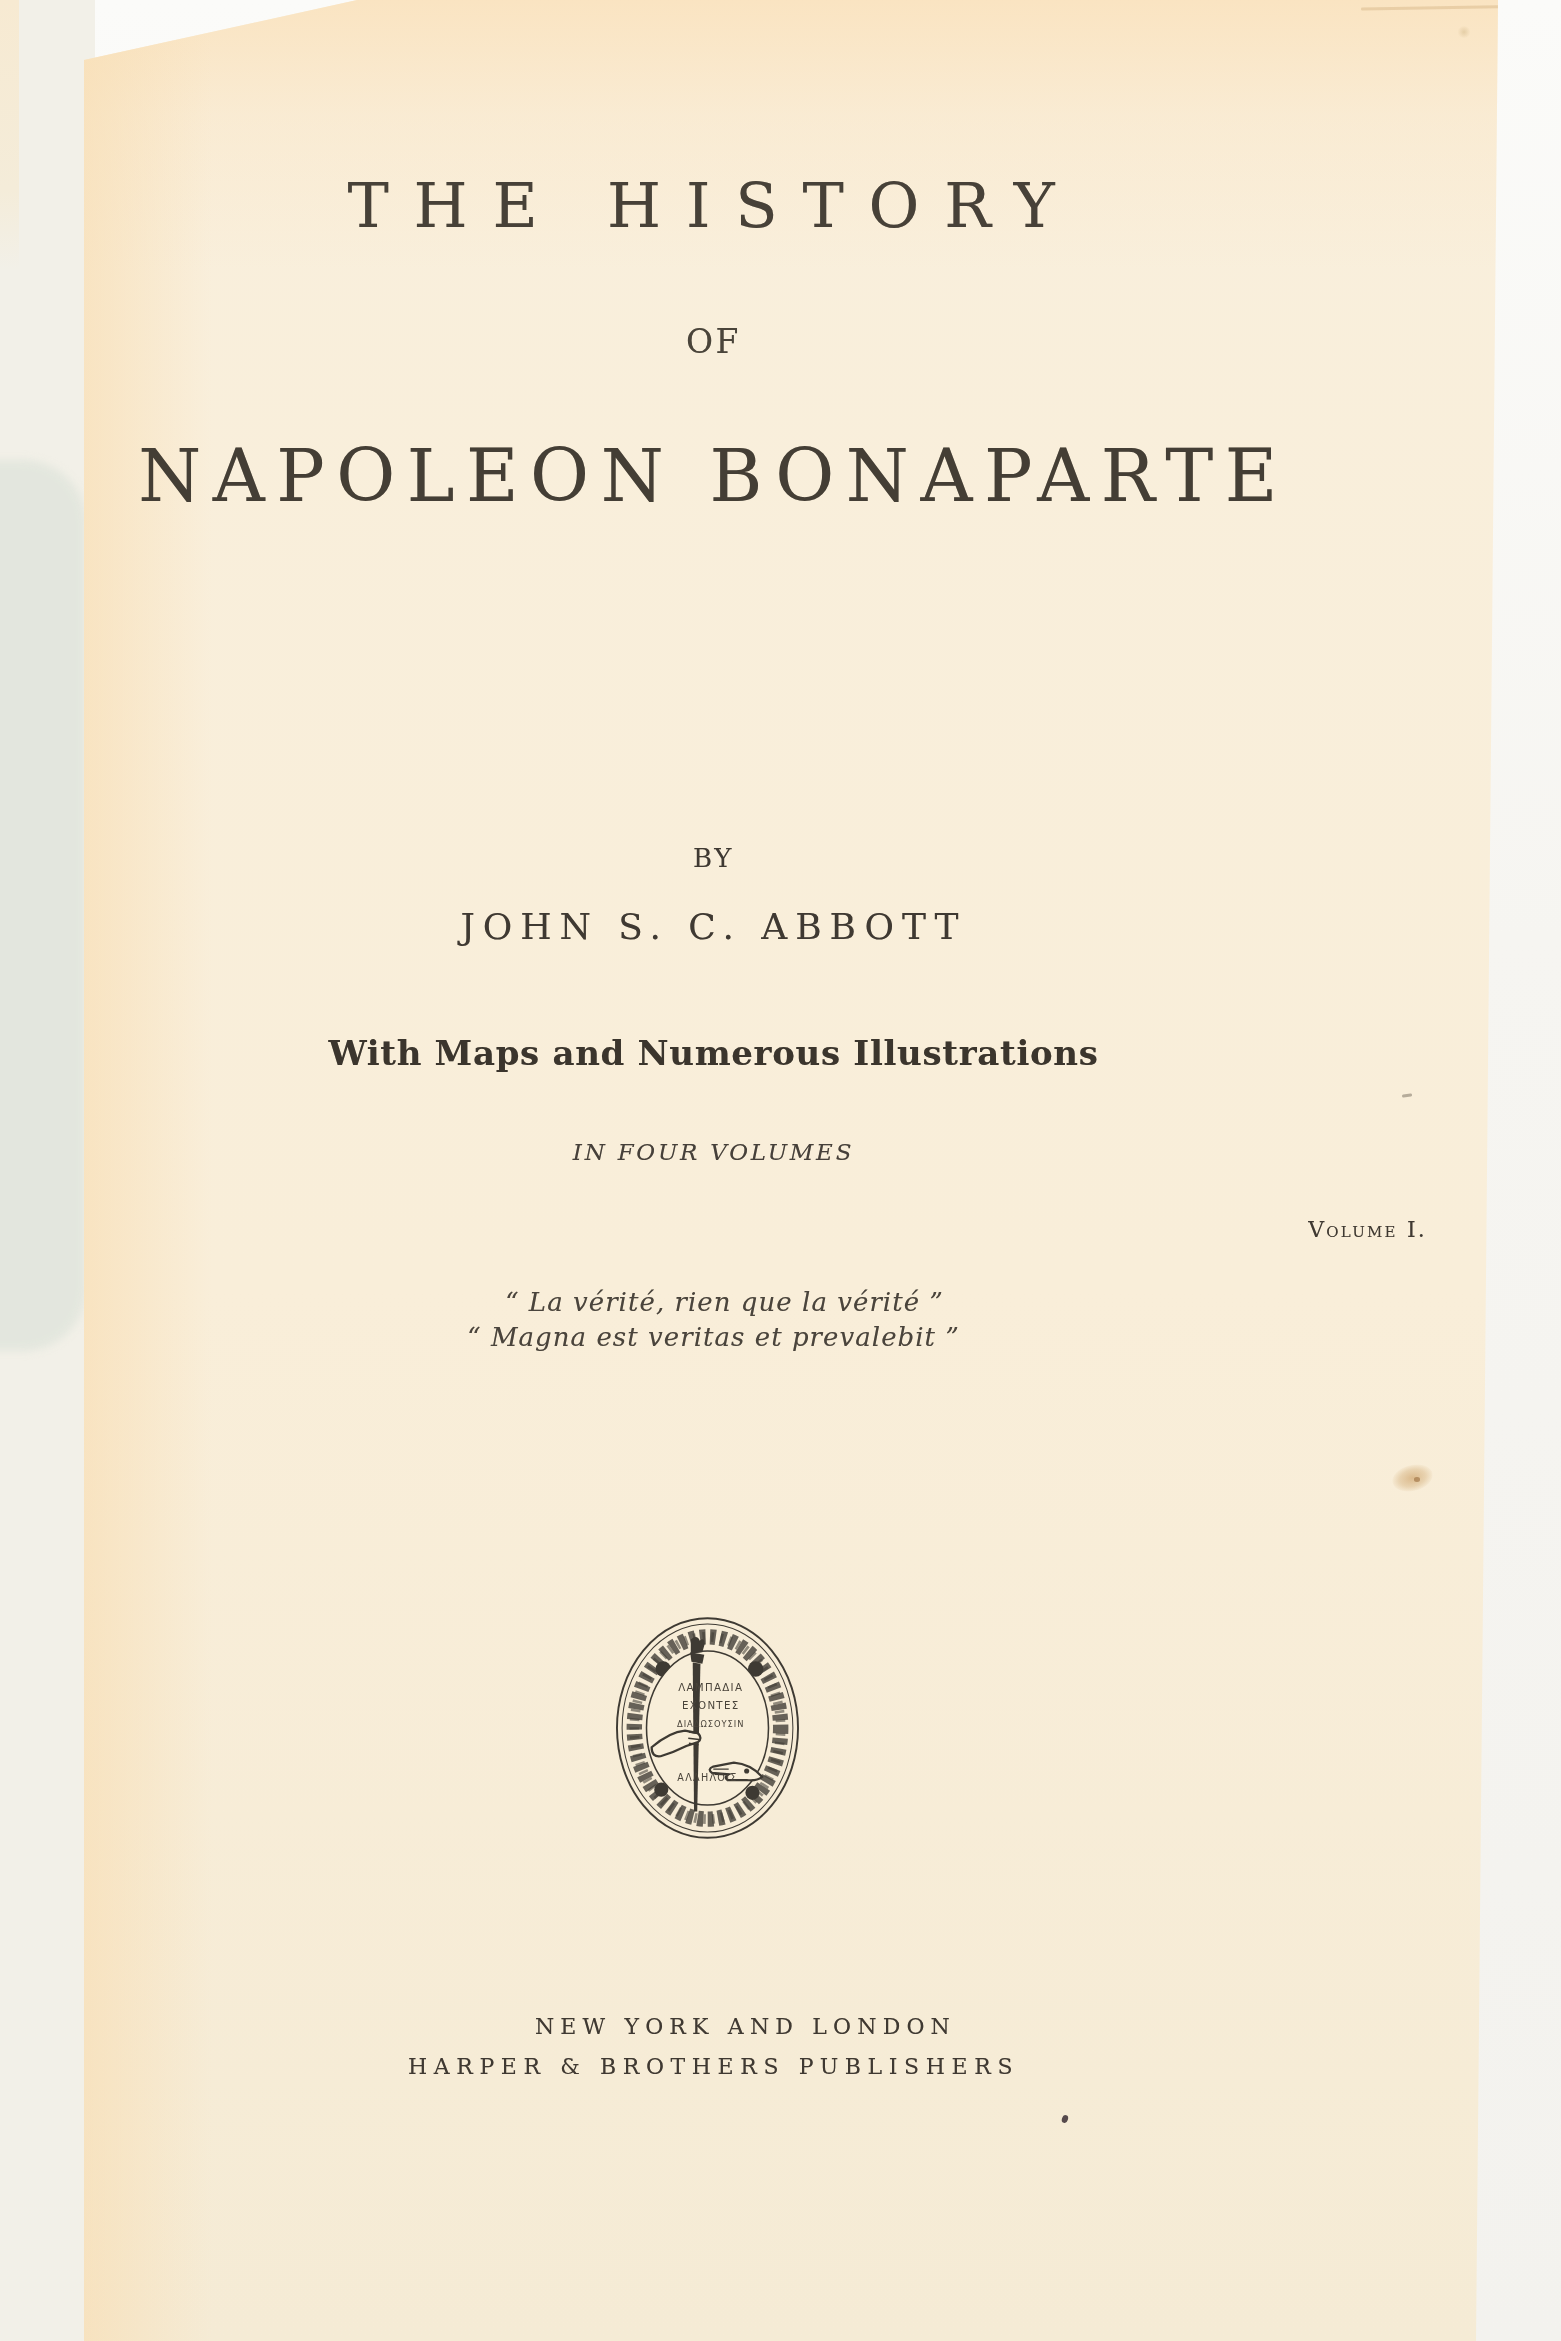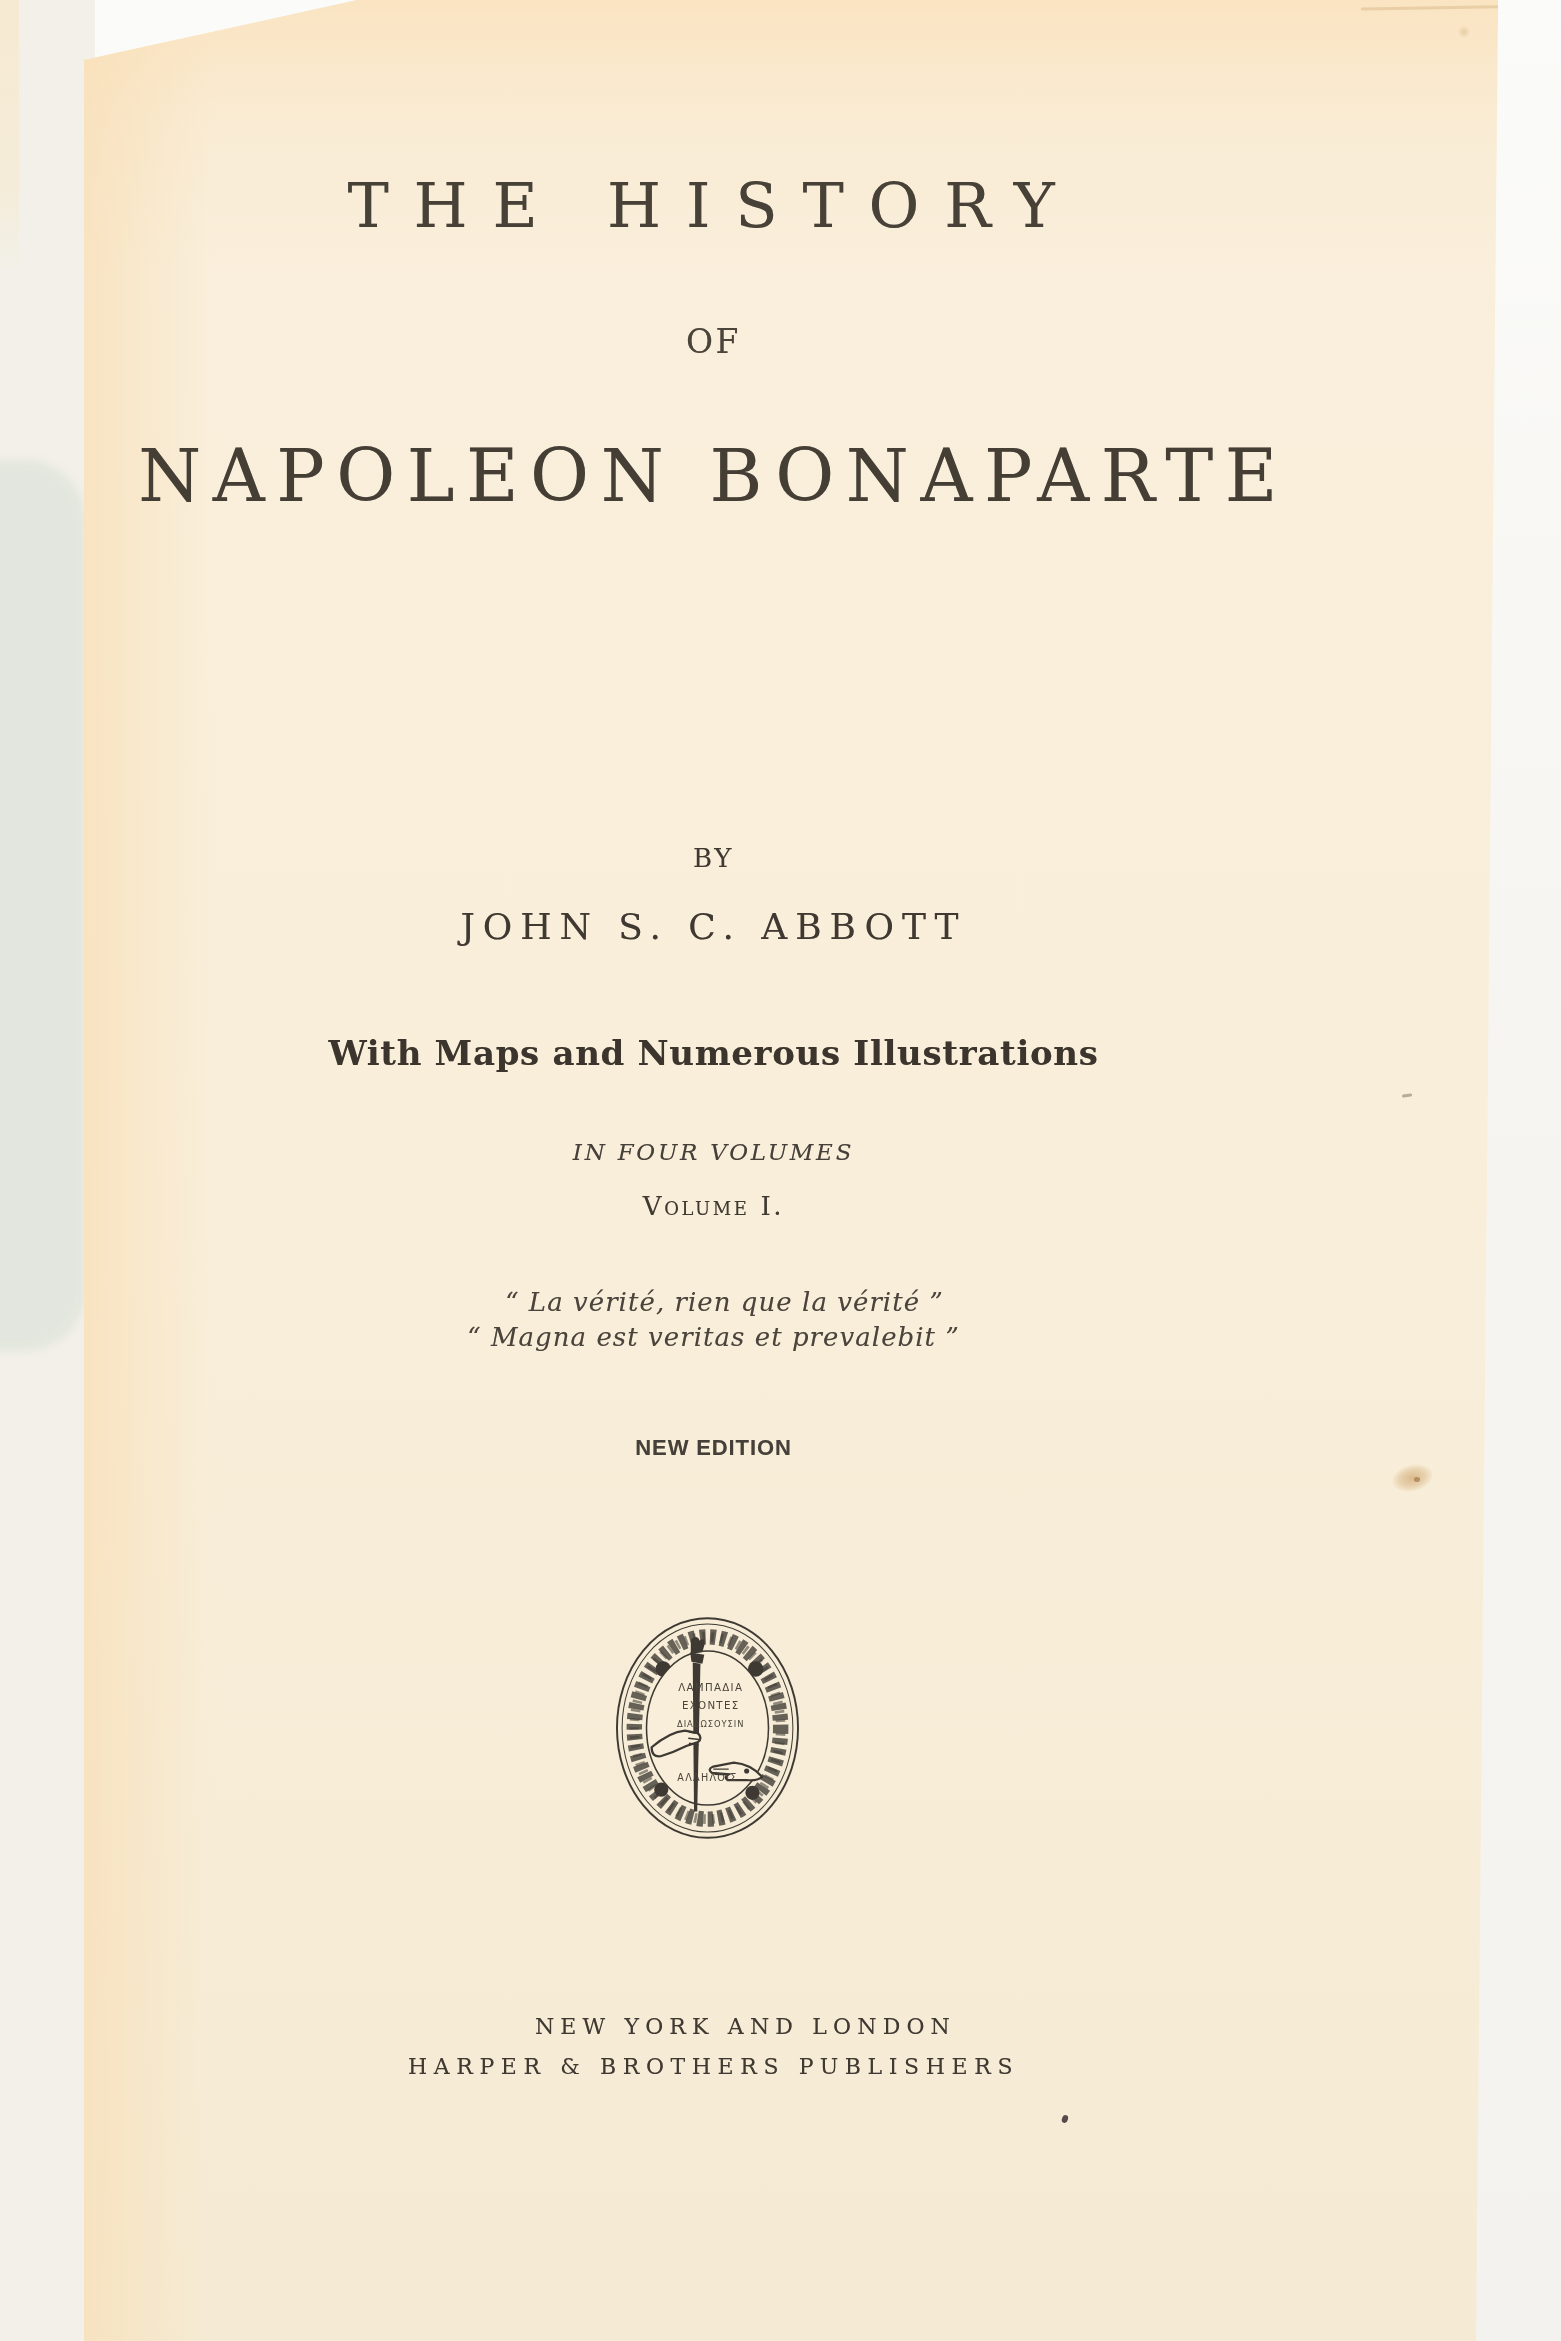--- a/index.html
+++ b/index.html
@@ -39,21 +39,21 @@
   
   .tl{position:absolute;left:0;width:1427px;text-align:center;line-height:1;white-space:nowrap;
       text-shadow:0 0 0.6px rgba(72,62,48,.35);}
   .t-history  {top:175px; font-size:62px; letter-spacing:.40em;color:#474138;}
   .t-of       {top:325px; font-size:33px; letter-spacing:.08em;color:#4a443a;}
   .t-napoleon {top:440px; font-size:72px;letter-spacing:.16em;color:#443e35;}
   .t-by       {top:845px;font-size:26px; letter-spacing:.10em;}
   .t-author   {top:909px;font-size:36px; letter-spacing:.22em;}
   .t-maps     {top:1036px;font-size:34px; letter-spacing:.02em;font-weight:bold;color:#3b352d;}
   .t-volumes  {top:1141px;font-size:23px; letter-spacing:.12em;font-style:italic;font-weight:normal;color:#46403a;}
-  .t-volume1  {top:1193px;font-size:26px; letter-spacing:.10em;font-variant:small-caps;}
+  .t-volume1  {top:1219px;font-size:22px; letter-spacing:.10em;font-variant:small-caps;text-align:right;}
   .t-quote1   {top:1289px;font-size:26px; letter-spacing:.04em;font-style:italic;color:#4a443c;padding-left:11px;}
   .t-quote2   {top:1324px;font-size:26px; letter-spacing:.04em;font-style:italic;color:#4a443c;}
   .t-edition  {top:1437px;font-size:22px; letter-spacing:.04em;font-family:"Liberation Sans",sans-serif;font-weight:bold;color:#45403a;}
   .t-cities   {top:2016px;font-size:22px; letter-spacing:.28em;padding-left:32px;}
   .t-publisher{top:2056px;font-size:22px; letter-spacing:.30em;}
   
   .emblem{position:absolute;left:613px;top:1615px;width:189px;height:226px;}
   
   .fox-spot{
     position:absolute;left:1392px;top:1465px;width:41px;height:26px;border-radius:50%;
@@ -93,21 +93,20 @@
     <div class="tl t-history">THE HISTORY</div>
     <div class="tl t-of">OF</div>
     <div class="tl t-napoleon">NAPOLEON BONAPARTE</div>
     <div class="tl t-by">BY</div>
     <div class="tl t-author">JOHN S. C. ABBOTT</div>
     <div class="tl t-maps">With Maps and Numerous Illustrations</div>
     <div class="tl t-volumes">IN FOUR VOLUMES</div>
     <div class="tl t-volume1">Volume I.</div>
     <div class="tl t-quote1">“ La vérité, rien que la vérité ”</div>
     <div class="tl t-quote2">“ Magna est veritas et prevalebit ”</div>
-    <div class="tl t-edition">NEW EDITION</div>
 
     <svg class="emblem" viewBox="0 0 294 352">
 
       <ellipse cx="147" cy="176" rx="141" ry="171" fill="none" stroke="#3e3a33" stroke-width="3"></ellipse>
       <ellipse cx="147" cy="176" rx="133" ry="162" fill="none" stroke="#3e3a33" stroke-width="1.6"></ellipse>
 
       <ellipse cx="147" cy="176" rx="114" ry="142" fill="none" stroke="#3e3a33" stroke-width="24" stroke-dasharray="9 7" opacity="0.78"></ellipse>
       <ellipse cx="147" cy="176" rx="114" ry="142" fill="none" stroke="#3e3a33" stroke-width="15" stroke-dasharray="4 10" stroke-dashoffset="6" opacity="0.55"></ellipse>
 
       <circle cx="78" cy="84" r="12" fill="#3e3a33"></circle>

